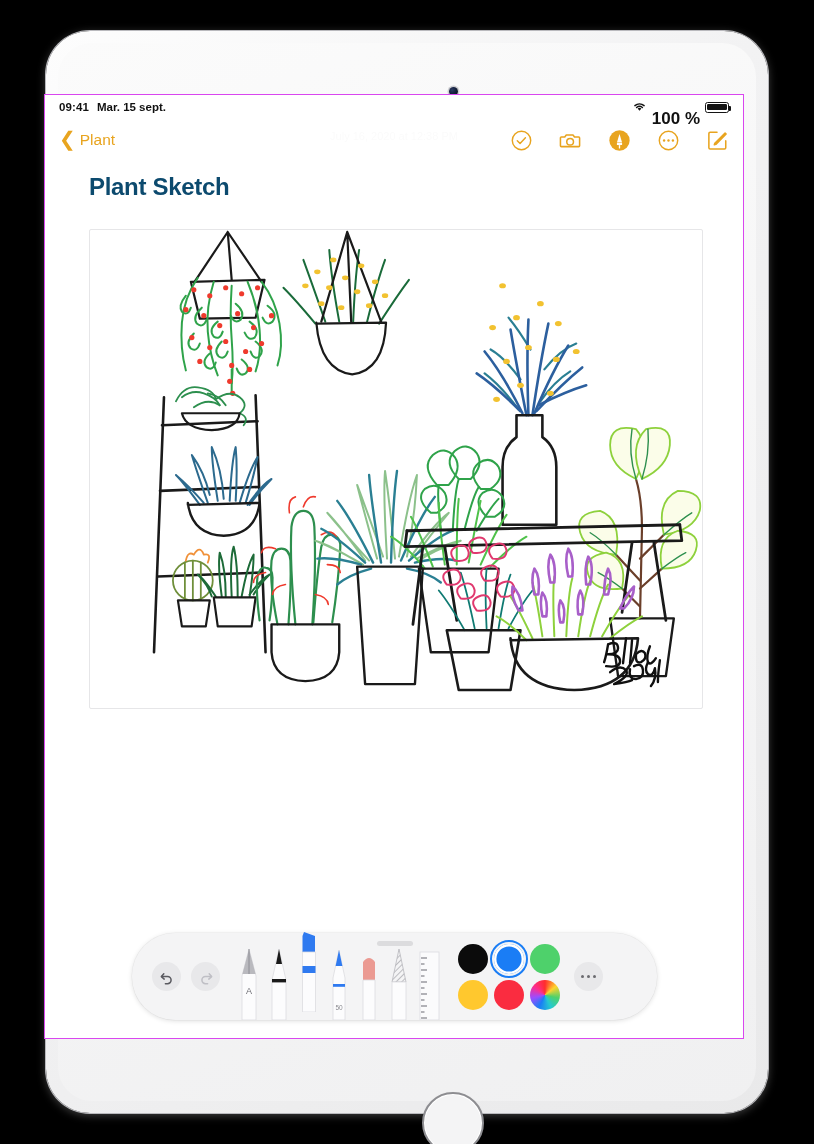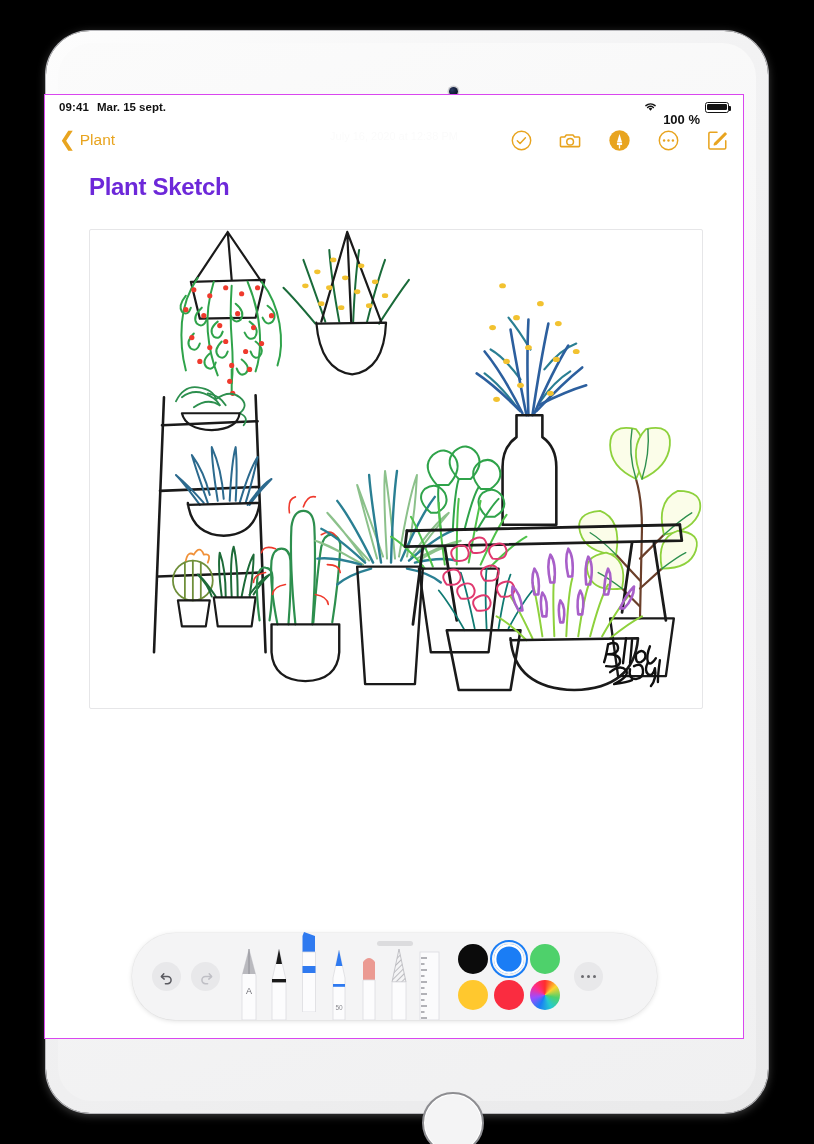--- a/index.html
+++ b/index.html
@@ -53,21 +53,21 @@
   #statusbar {
     position: relative;
     height: 24px;
     display: flex; align-items: center;
     padding: 0 14px;
     font-size: 11.5px; font-weight: bold; color: #111;
   }
   #sb-time { letter-spacing: .1px; }
   #sb-date { margin-left: 8px; font-weight: bold; }
   #sb-right { margin-left: auto; display: flex; align-items: center; gap: 5px; }
-  #sb-battery-pct { font-size: 13px; font-weight: bold; margin-top: 24px; }
+  #sb-battery-pct { font-size: 17px; font-weight: bold; margin-top: 24px; }
   .battery-shell {
     width: 24px; height: 11px; border: 1.3px solid #141414;
     border-radius: 2.6px; position: relative; display: inline-block;
   }
   .battery-shell::after {
     content:""; position:absolute; right:-3.4px; top:3px;
     width:2px; height:5px; background:#141414; border-radius:0 1px 1px 0;
   }
   .battery-fill {
     position:absolute; left:1.2px; top:1.2px; bottom:1.2px; right:1.2px;
@@ -91,21 +91,21 @@
     text-align: center; font-size: 11px; color: #fbfbfb;
     pointer-events: none; user-select: none;
   }
   #nav-actions {
     margin-left: auto; display: flex; align-items: center; gap: 26px;
   }
   .nav-icon { width: 23px; height: 23px; cursor: pointer; display:block; }
 
   
   #note-title {
-    font-size: 24px; font-weight: bold; color: #6d28d9;
+    font-size: 24px; font-weight: bold; color: #0c4a6e;
     padding: 12px 0 0 44px; letter-spacing: -.3px;
   }
   #canvas-wrap {
     position: absolute; left: 44px; top: 134px;
     width: 614px; height: 480px;
     background: #fff; border: 1px solid #e6e6e8; border-radius: 2px;
     overflow: hidden;
   }
   #sketch { display:block; width: 100%; height: 100%; }
 

